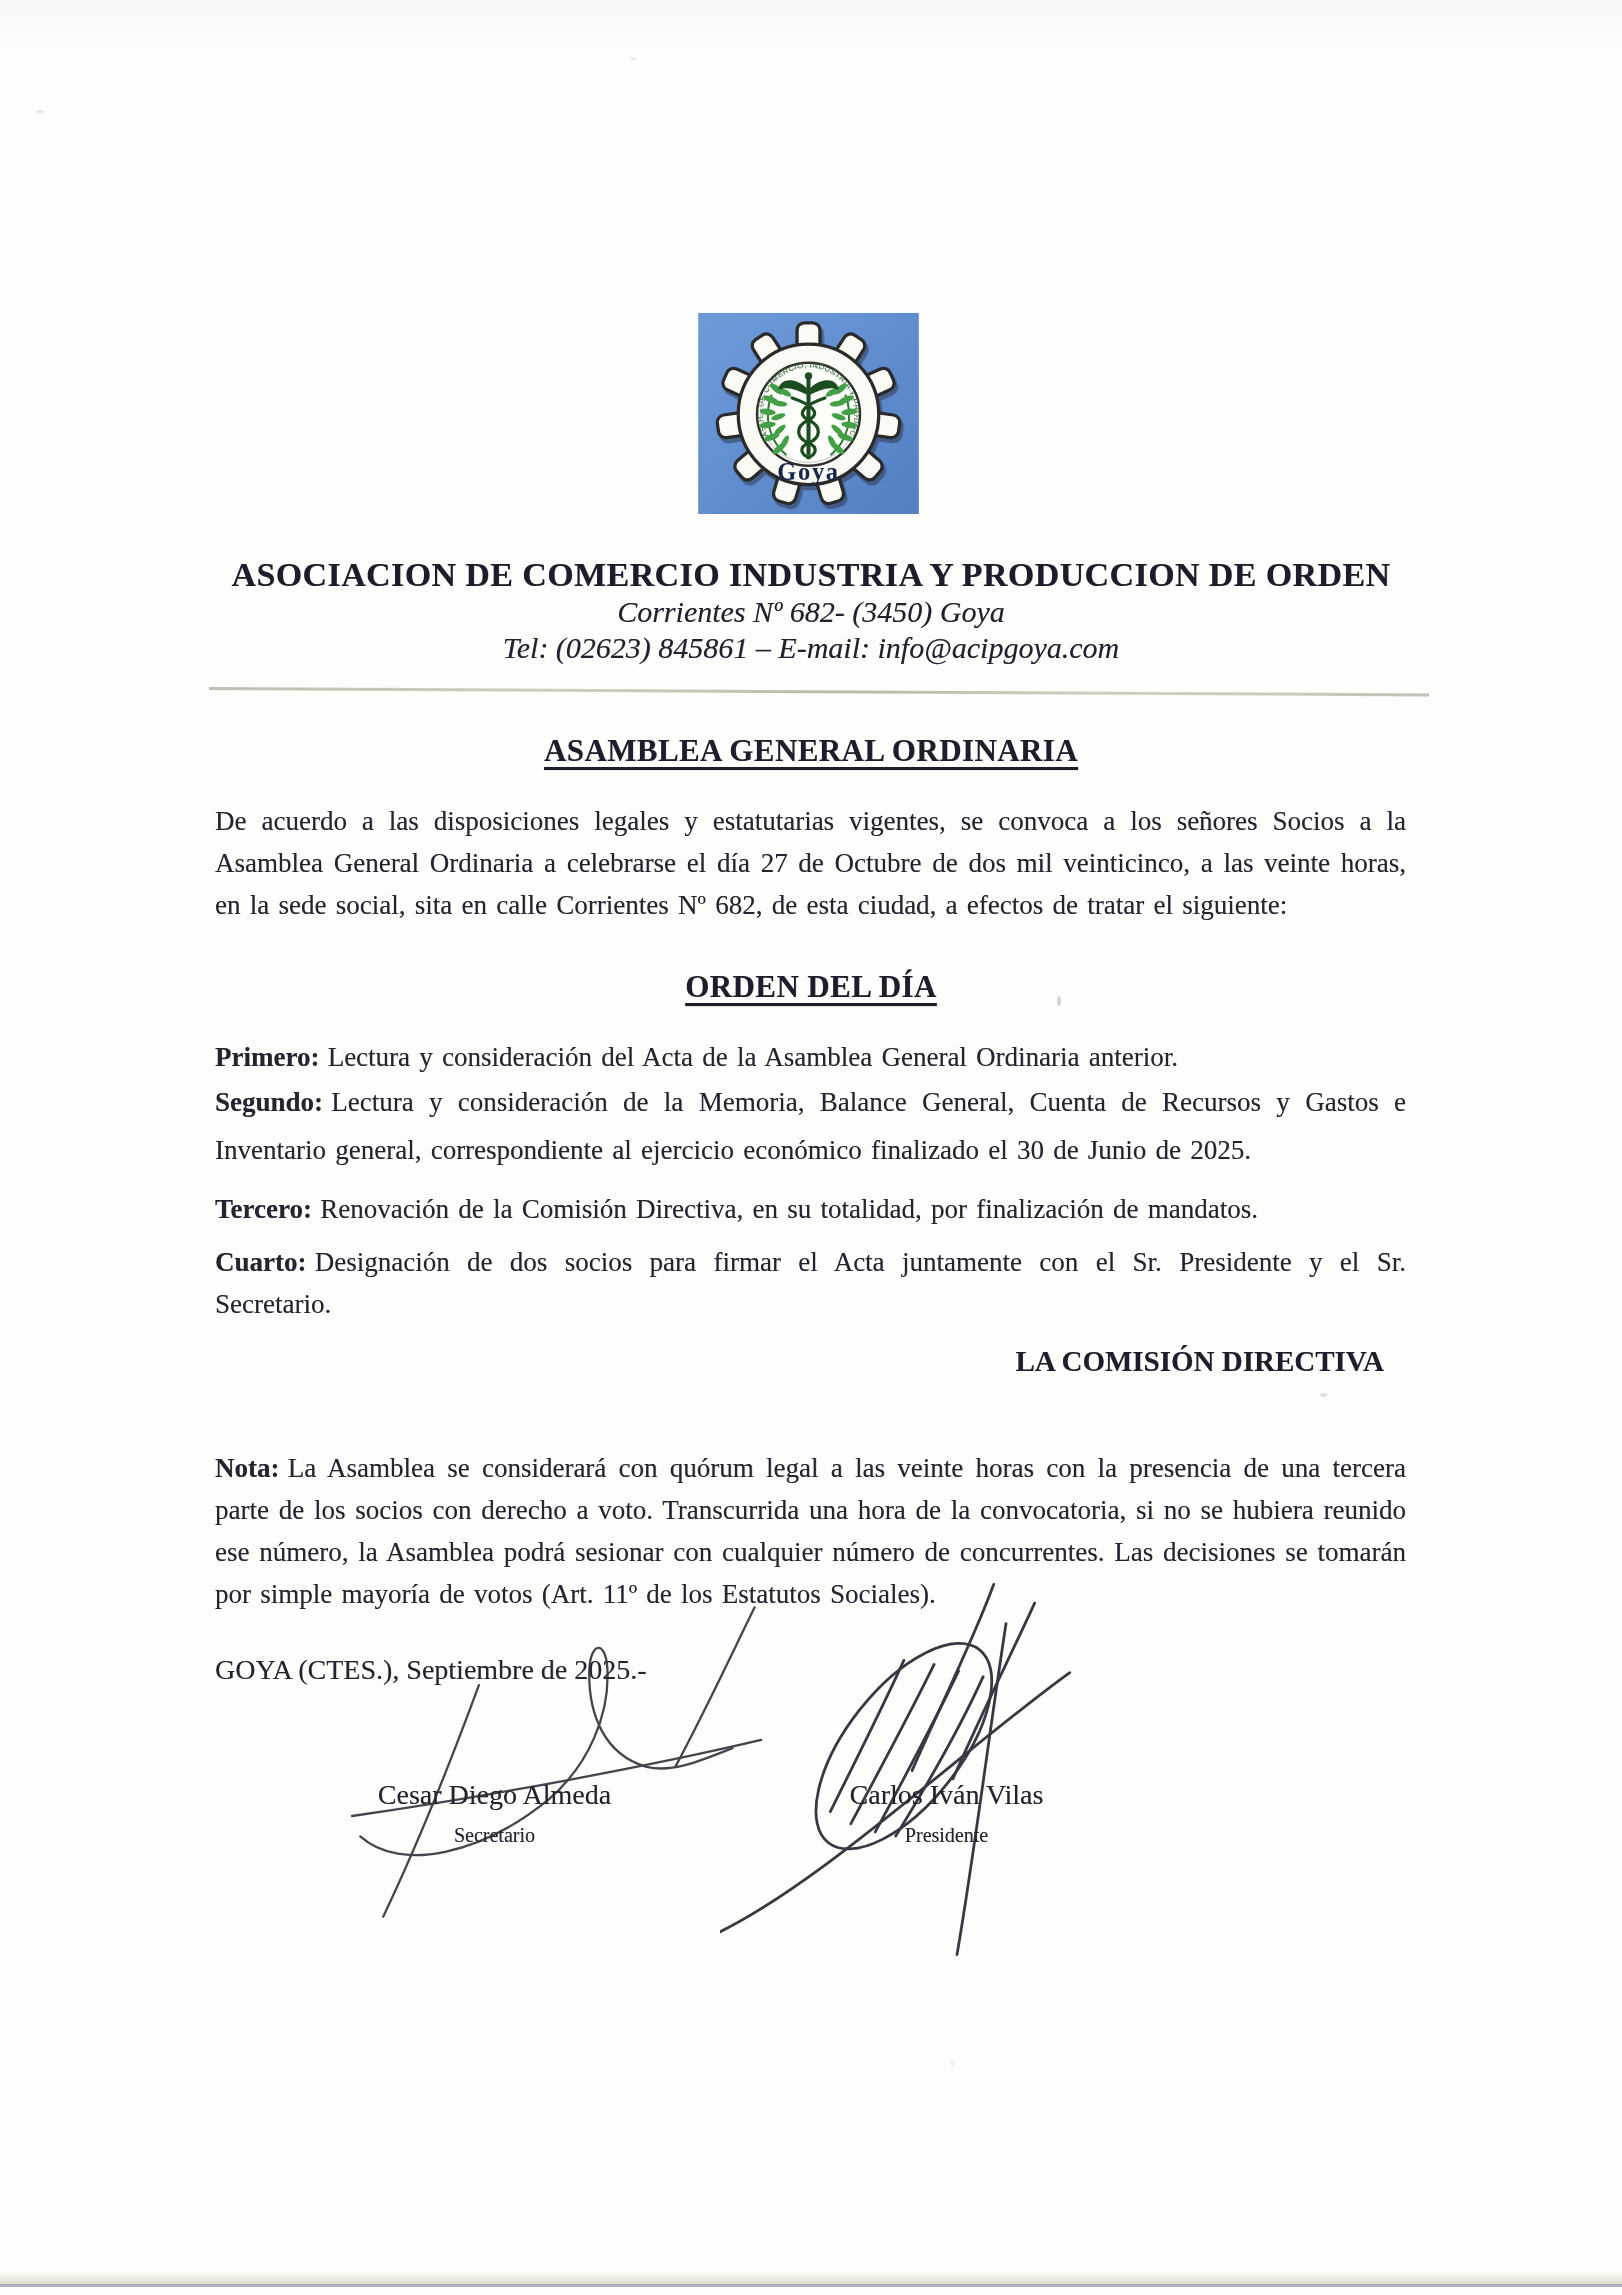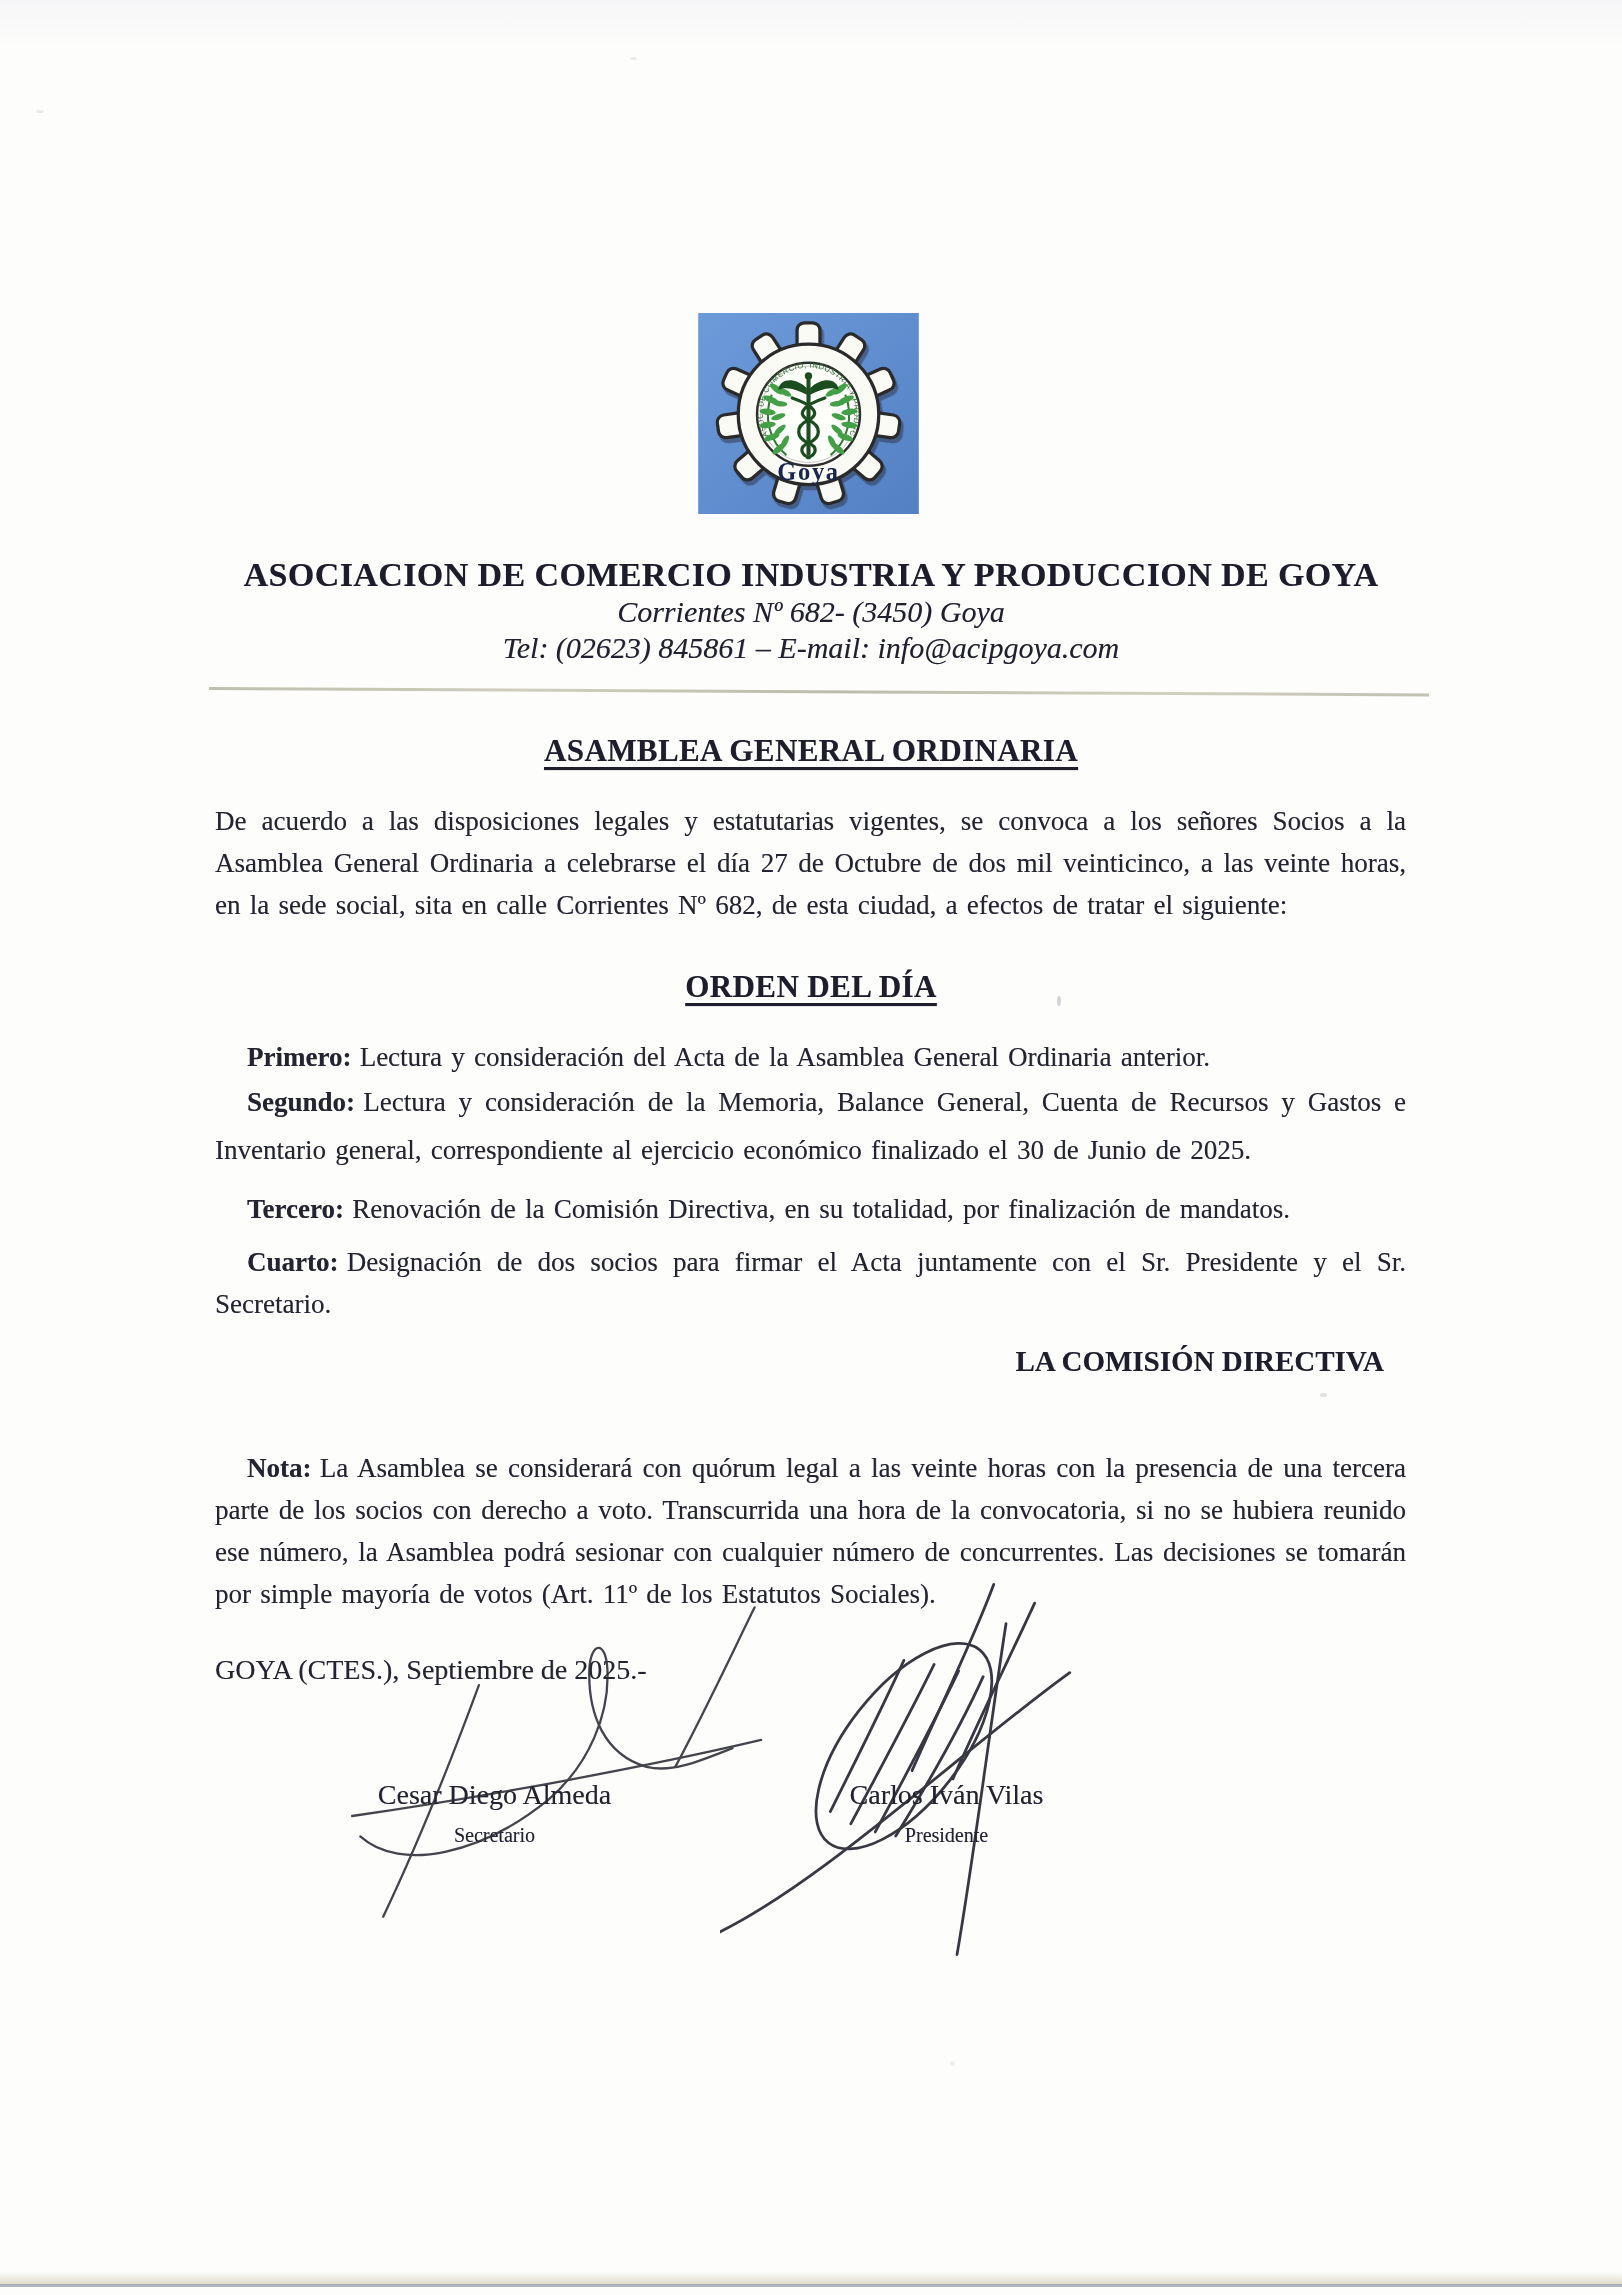--- a/index.html
+++ b/index.html
@@ -25,21 +25,21 @@
   }
   .heading{
     font-size:31px;font-weight:bold;letter-spacing:0.4px;color:#1d1d2c;
     text-decoration:underline;text-decoration-thickness:2.9px;text-underline-offset:5.7px;
   }
   .h-asamblea{top:733px;}
   .h-orden{top:969px;}
   .textblock{position:absolute;left:215px;width:1191px;}
   .body{font-size:27px;line-height:42px;margin:0;color:#242430;}
   .just{text-align:justify;word-spacing:2.5px;}
-  .b{font-weight:bold;margin-right:8.2px;margin-left:32px;}
+  .b{font-weight:bold;margin-right:8.2px;}
   .p-intro{top:800px;}
   .p-primero{top:1036px;}
   .p-segundo{top:1078px;line-height:48px;}
   .p-tercero{top:1188px;}
   .p-cuarto{top:1241px;}
   .signoff{top:1345px;width:1169px;text-align:right;font-size:29px;font-weight:bold;color:#1d1d2c;}
   .p-nota{top:1447px;}
   .dateline{top:1649px;font-size:28px;}
   .sigblock{position:absolute;width:343px;text-align:center;}
   .sig-left{left:323px;top:1779px;}
@@ -121,21 +121,21 @@
       <circle cx="135" cy="77" r="4.5" fill="#1b4d20"></circle>
       <rect x="132.5" y="80" width="5" height="94" rx="2" fill="#1b4d20"></rect>
       <path d="M133 92 C118 78 100 80 98 94 C109 89 121 94 133 100 Z" fill="#1b4d20"></path>
       <path d="M137 92 C152 78 170 80 172 94 C161 89 149 94 137 100 Z" fill="#1b4d20"></path>
       <path d="M115 104 C142 113 150 124 135 131 C118 139 120 153 135 159 C147 164 145 173 134 177" fill="none" stroke="#1b4d20" stroke-width="4" stroke-linecap="round"></path>
       <path d="M155 104 C128 113 120 124 135 131 C152 139 150 153 135 159 C123 164 125 173 136 177" fill="none" stroke="#1b4d20" stroke-width="4" stroke-linecap="round"></path>
     </g>
     <text x="135" y="204" text-anchor="middle" font-size="30" font-weight="bold" letter-spacing="2" fill="#18264f" font-family="Liberation Serif, serif">Goya</text>
   </svg>
 
-  <div class="abs center org-name soft">ASOCIACION DE COMERCIO INDUSTRIA Y PRODUCCION DE GOYA</div>
+  <div class="abs center org-name soft">ASOCIACION DE COMERCIO INDUSTRIA Y PRODUCCION DE ORDEN</div>
   <div class="abs center org-line addr soft">Corrientes Nº 682- (3450) Goya</div>
   <div class="abs center org-line tel soft">Tel: (02623) 845861 – E-mail: info@acipgoya.com</div>
   <div class="abs divider"></div>
 
   <div class="abs center heading h-asamblea soft">ASAMBLEA GENERAL ORDINARIA</div>
 
   <p class="textblock body just p-intro soft">De acuerdo a las disposiciones legales y estatutarias vigentes, se convoca a los señores Socios a la Asamblea General Ordinaria a celebrarse el día 27 de Octubre de dos mil veinticinco, a las veinte horas, en la sede social, sita en calle Corrientes Nº 682, de esta ciudad, a efectos de tratar el siguiente:</p>
 
   <div class="abs center heading h-orden soft">ORDEN DEL DÍA</div>
 

